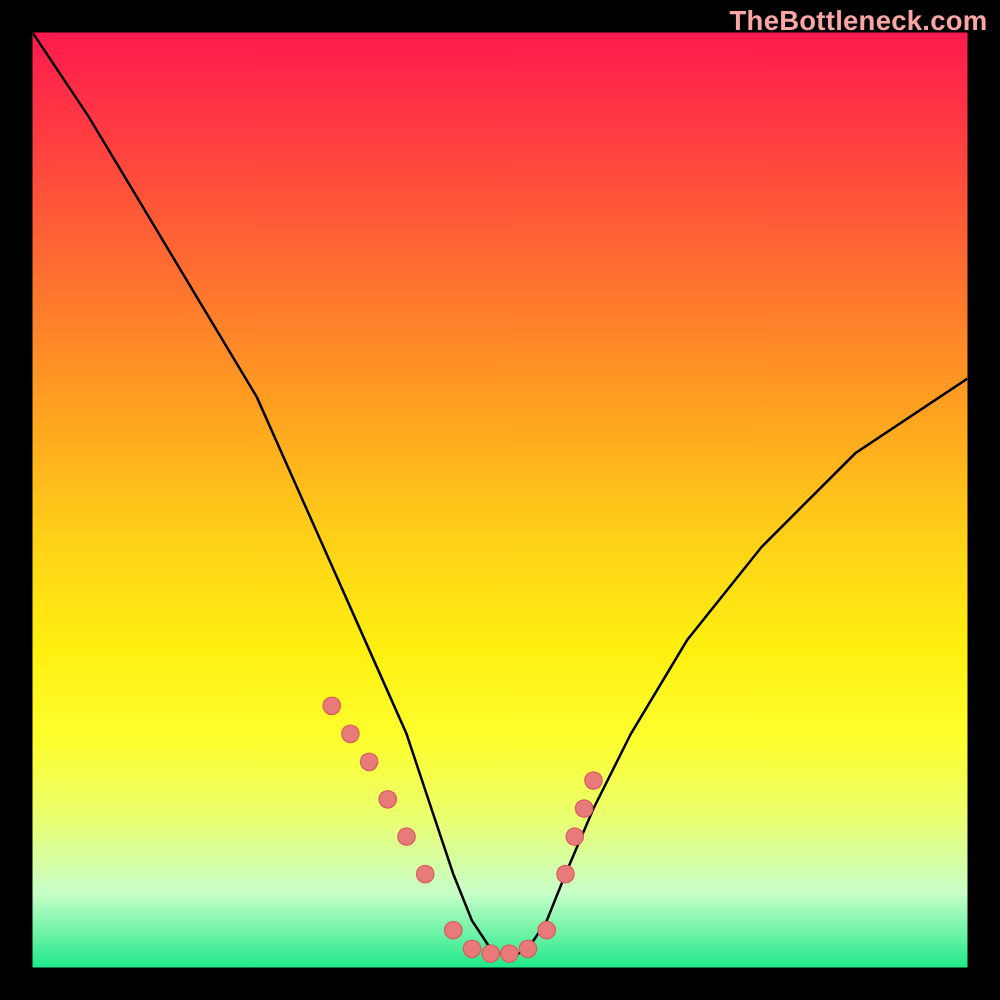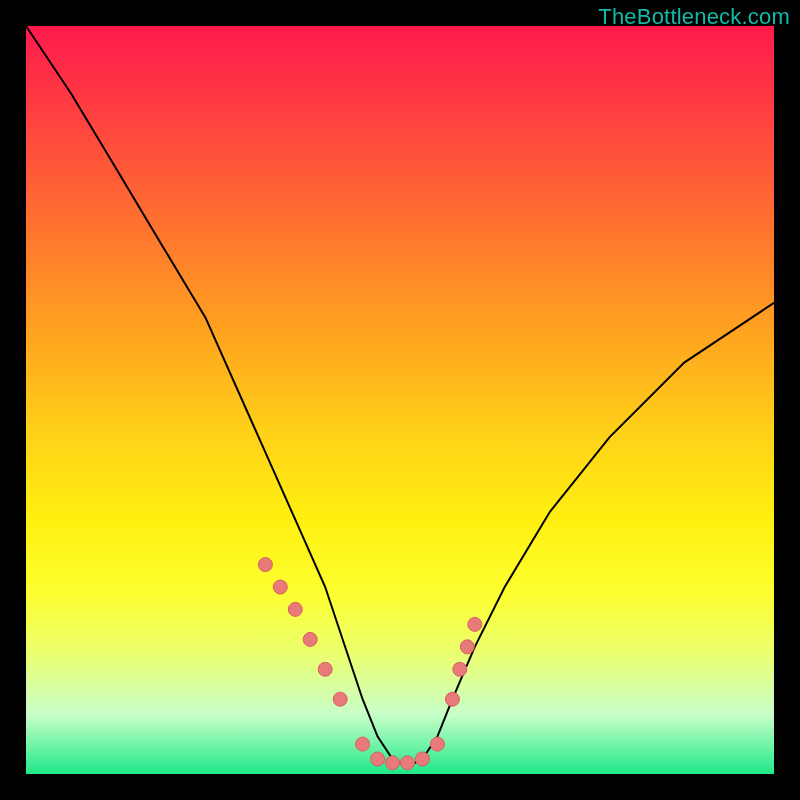--- a/index.html
+++ b/index.html
@@ -26,23 +26,23 @@
       #fff010 66%,
       #fdff30 76%,
       #eaff70 84%,
       #c8ffc8 92%,
       #20e88a 100%);
   }
   .watermark {
     position: absolute;
     top: 4px;
     right: 10px;
-    color: #14b8a6;
+    color: #fca5a5;
     font-size: 22px;
-    font-weight: 400;
+    font-weight: 700;
     letter-spacing: 0.2px;
     user-select: none;
   }
   svg.plot {
     position: absolute;
     left: 0;
     top: 0;
     width: 748px;
     height: 748px;
   }

